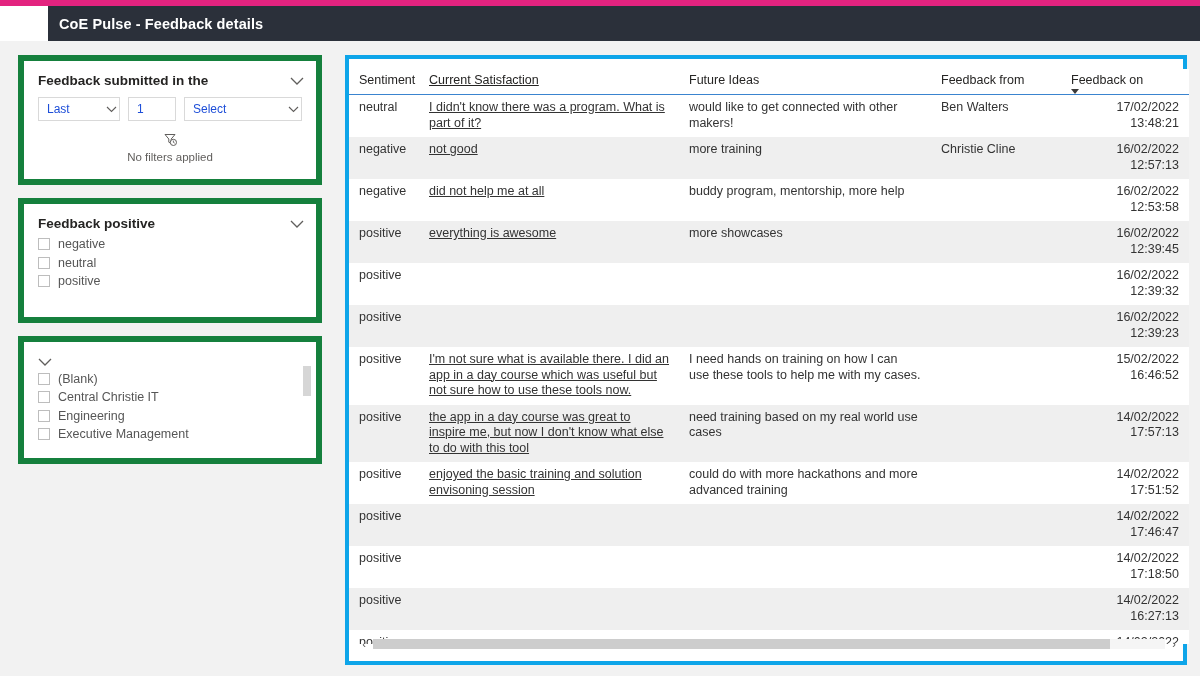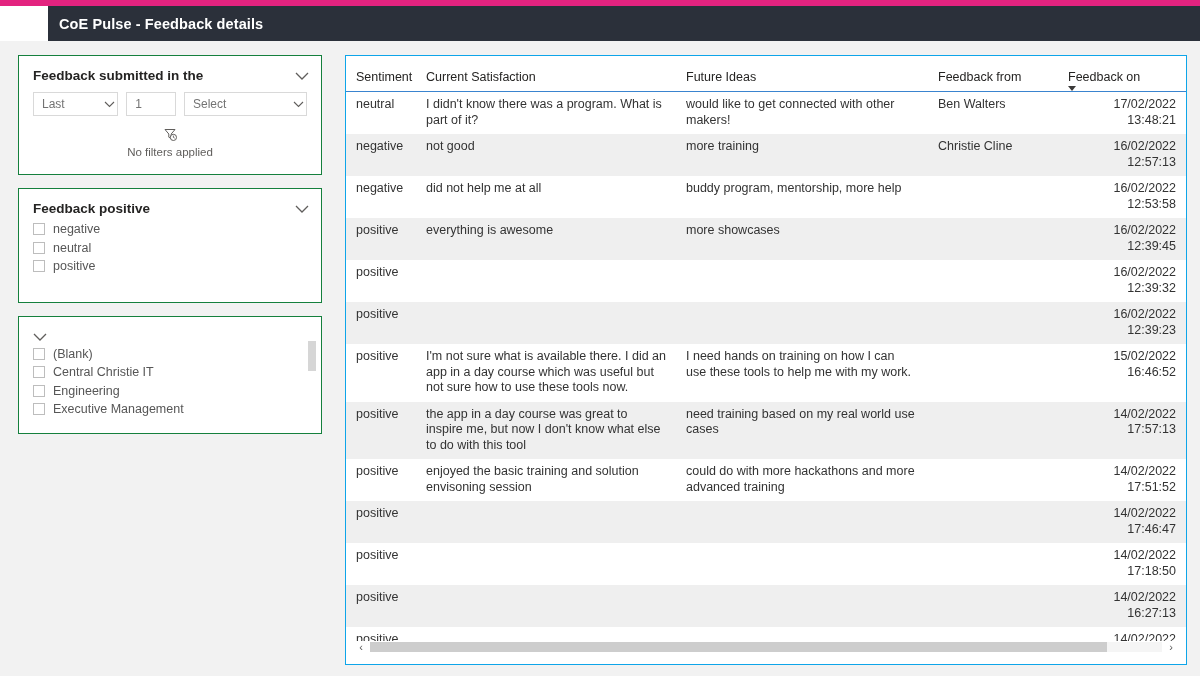--- a/index.html
+++ b/index.html
@@ -38,21 +38,21 @@
     background: #f2f2f2;
   }
 
   
   #filter-pane {
     position: absolute; left: 18px; top: 14px;
     width: 304px;
   }
   .filter-card {
     background: #ffffff;
-    border: 1px solid #15803d;
+    border: 6px solid #15803d;
     margin-bottom: 13px;
     position: relative;
   }
   .filter-card-head {
     display: flex; align-items: flex-start;
     padding: 12px 12px 2px 14px;
   }
   .filter-card-title {
     font-size: 13.5px;
     color: #252423;
@@ -69,21 +69,21 @@
 
   
   #date-filter-body { padding: 6px 14px 0 14px; }
   .control-row { display: flex; gap: 8px; }
   .ctl {
     height: 24px;
     border: 1px solid #d9d9d9;
     background: #fff;
     display: flex; align-items: center;
     font-size: 12px;
-    color: #737373;
+    color: #1d4ed8;
     padding: 0 2px 0 8px;
   }
   .ctl .ctl-label { flex: 1; white-space: nowrap; }
   .ctl.dd-last { width: 86px; }
   .ctl.num { width: 50px; }
   .ctl.dd-select { width: 124px; }
   .small-chev { width: 11px; height: 8px; flex: 0 0 auto; }
   .small-chev svg { display: block; }
 
   #no-filters-row {
@@ -124,21 +124,21 @@
     position: absolute; left: 0; top: 0;
     width: 8px; height: 30px;
     background: #d6d6d6;
   }
 
   
   #table-card {
     position: absolute; left: 345px; top: 14px;
     width: 842px; height: 610px;
     background: #ffffff;
-    border: 1px solid #0ea5e9;
+    border: 4px solid #0ea5e9;
   }
   #table-scroll-area {
     position: absolute; left: 0; top: 0;
     width: 842px; height: 585px;
     overflow: hidden;
   }
   table#feedback-table {
     border-collapse: collapse;
     width: 840px;
     table-layout: fixed;
@@ -162,21 +162,21 @@
     padding: 5px 10px 6px 10px;
     line-height: 15.5px;
     border: none;
   }
   #feedback-table tbody tr.alt td { background: #efefef; }
   #feedback-table tbody tr td { background: #ffffff; }
   #feedback-table tbody tr.alt td { background: #efefef; }
 
   
   .col-sent  { width: 70px; }
-  .col-curr  { width: 260px; }
+  .col-curr  { width: 260px; text-decoration: underline; }
   .col-fut   { width: 252px; }
   .col-from  { width: 130px; }
   .col-on    { width: 128px; }
 
   th.col-on, td.col-on { text-align: right; padding-right: 14px; }
 
   .sort-caret {
     position: absolute;
     left: 10px; top: 20px;
     width: 0; height: 0;
@@ -380,21 +380,21 @@
             <tr class="alt">
               <td class="col-sent">positive</td>
               <td class="col-curr"></td>
               <td class="col-fut"></td>
               <td class="col-from"></td>
               <td class="col-on">16/02/2022 12:39:23</td>
             </tr>
             <tr>
               <td class="col-sent">positive</td>
               <td class="col-curr">I'm not sure what is available there. I did an app in a day course which was useful but not sure how to use these tools now.</td>
-              <td class="col-fut">I need hands on training on how I can use these tools to help me with my work.</td>
+              <td class="col-fut">I need hands on training on how I can use these tools to help me with my cases.</td>
               <td class="col-from"></td>
               <td class="col-on">15/02/2022 16:46:52</td>
             </tr>
             <tr class="alt">
               <td class="col-sent">positive</td>
               <td class="col-curr">the app in a day course was great to inspire me, but now I don't know what else to do with this tool</td>
               <td class="col-fut">need training based on my real world use cases</td>
               <td class="col-from"></td>
               <td class="col-on">14/02/2022 17:57:13</td>
             </tr>

